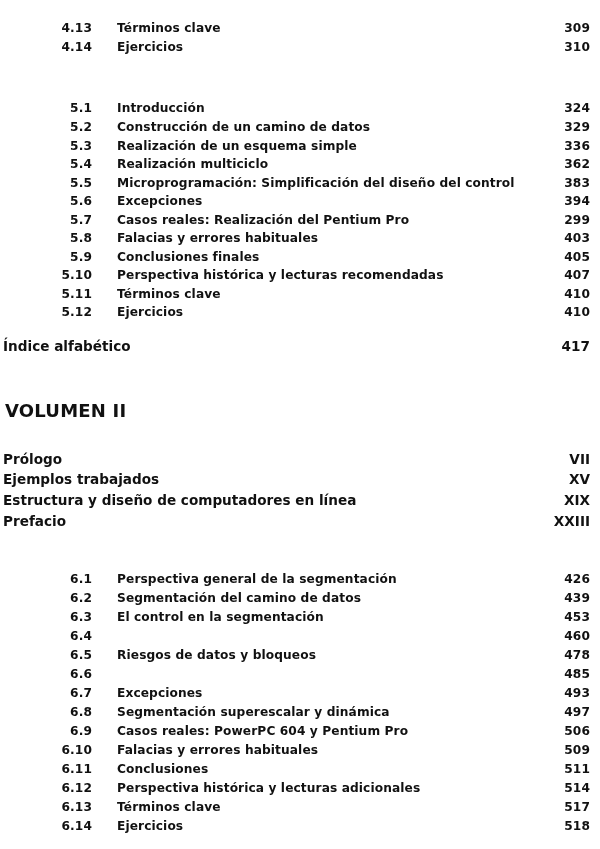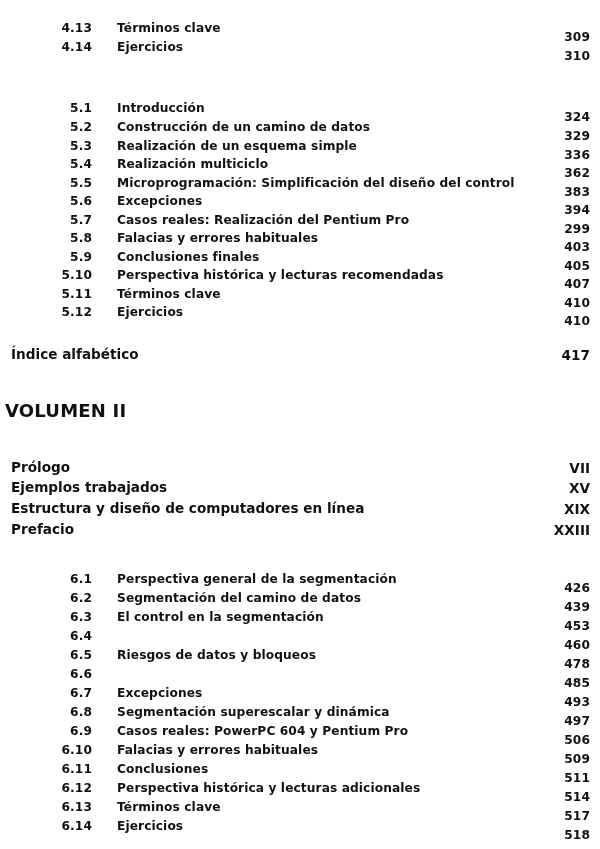--- a/index.html
+++ b/index.html
@@ -6,26 +6,26 @@
   body {
     width: 600px; height: 849px; position: relative; overflow: hidden;
     font-family: "DejaVu Sans", sans-serif; color: #111;
   }
   .row {
     position: absolute; left: 0; width: 600px; height: 19px;
     font-size: 12.2px; font-weight: 600; line-height: 19px; letter-spacing: 0.1px;
   }
   .num { position: absolute; right: 508px; top: 0; text-align: right; white-space: nowrap; }
   .title { position: absolute; left: 117px; top: 0; white-space: nowrap; }
-  .page { position: absolute; right: 10px; top: 9px; white-space: nowrap; }
+  .page { position: absolute; right: 10px; top: 0; white-space: nowrap; }
   .top {
     position: absolute; left: 0; width: 600px; height: 22px;
     font-size: 13.6px; font-weight: 600; line-height: 22px;
   }
-  .top .title { left: 11px; margin-top: 8px; }
+  .top .title { left: 3px; }
   .heading {
     position: absolute; left: 5px; top: 400px;
     font-size: 18px; font-weight: 800; letter-spacing: 0.2px;
   }
 </style>
 </head>
 <body>
 
 <div>
 

